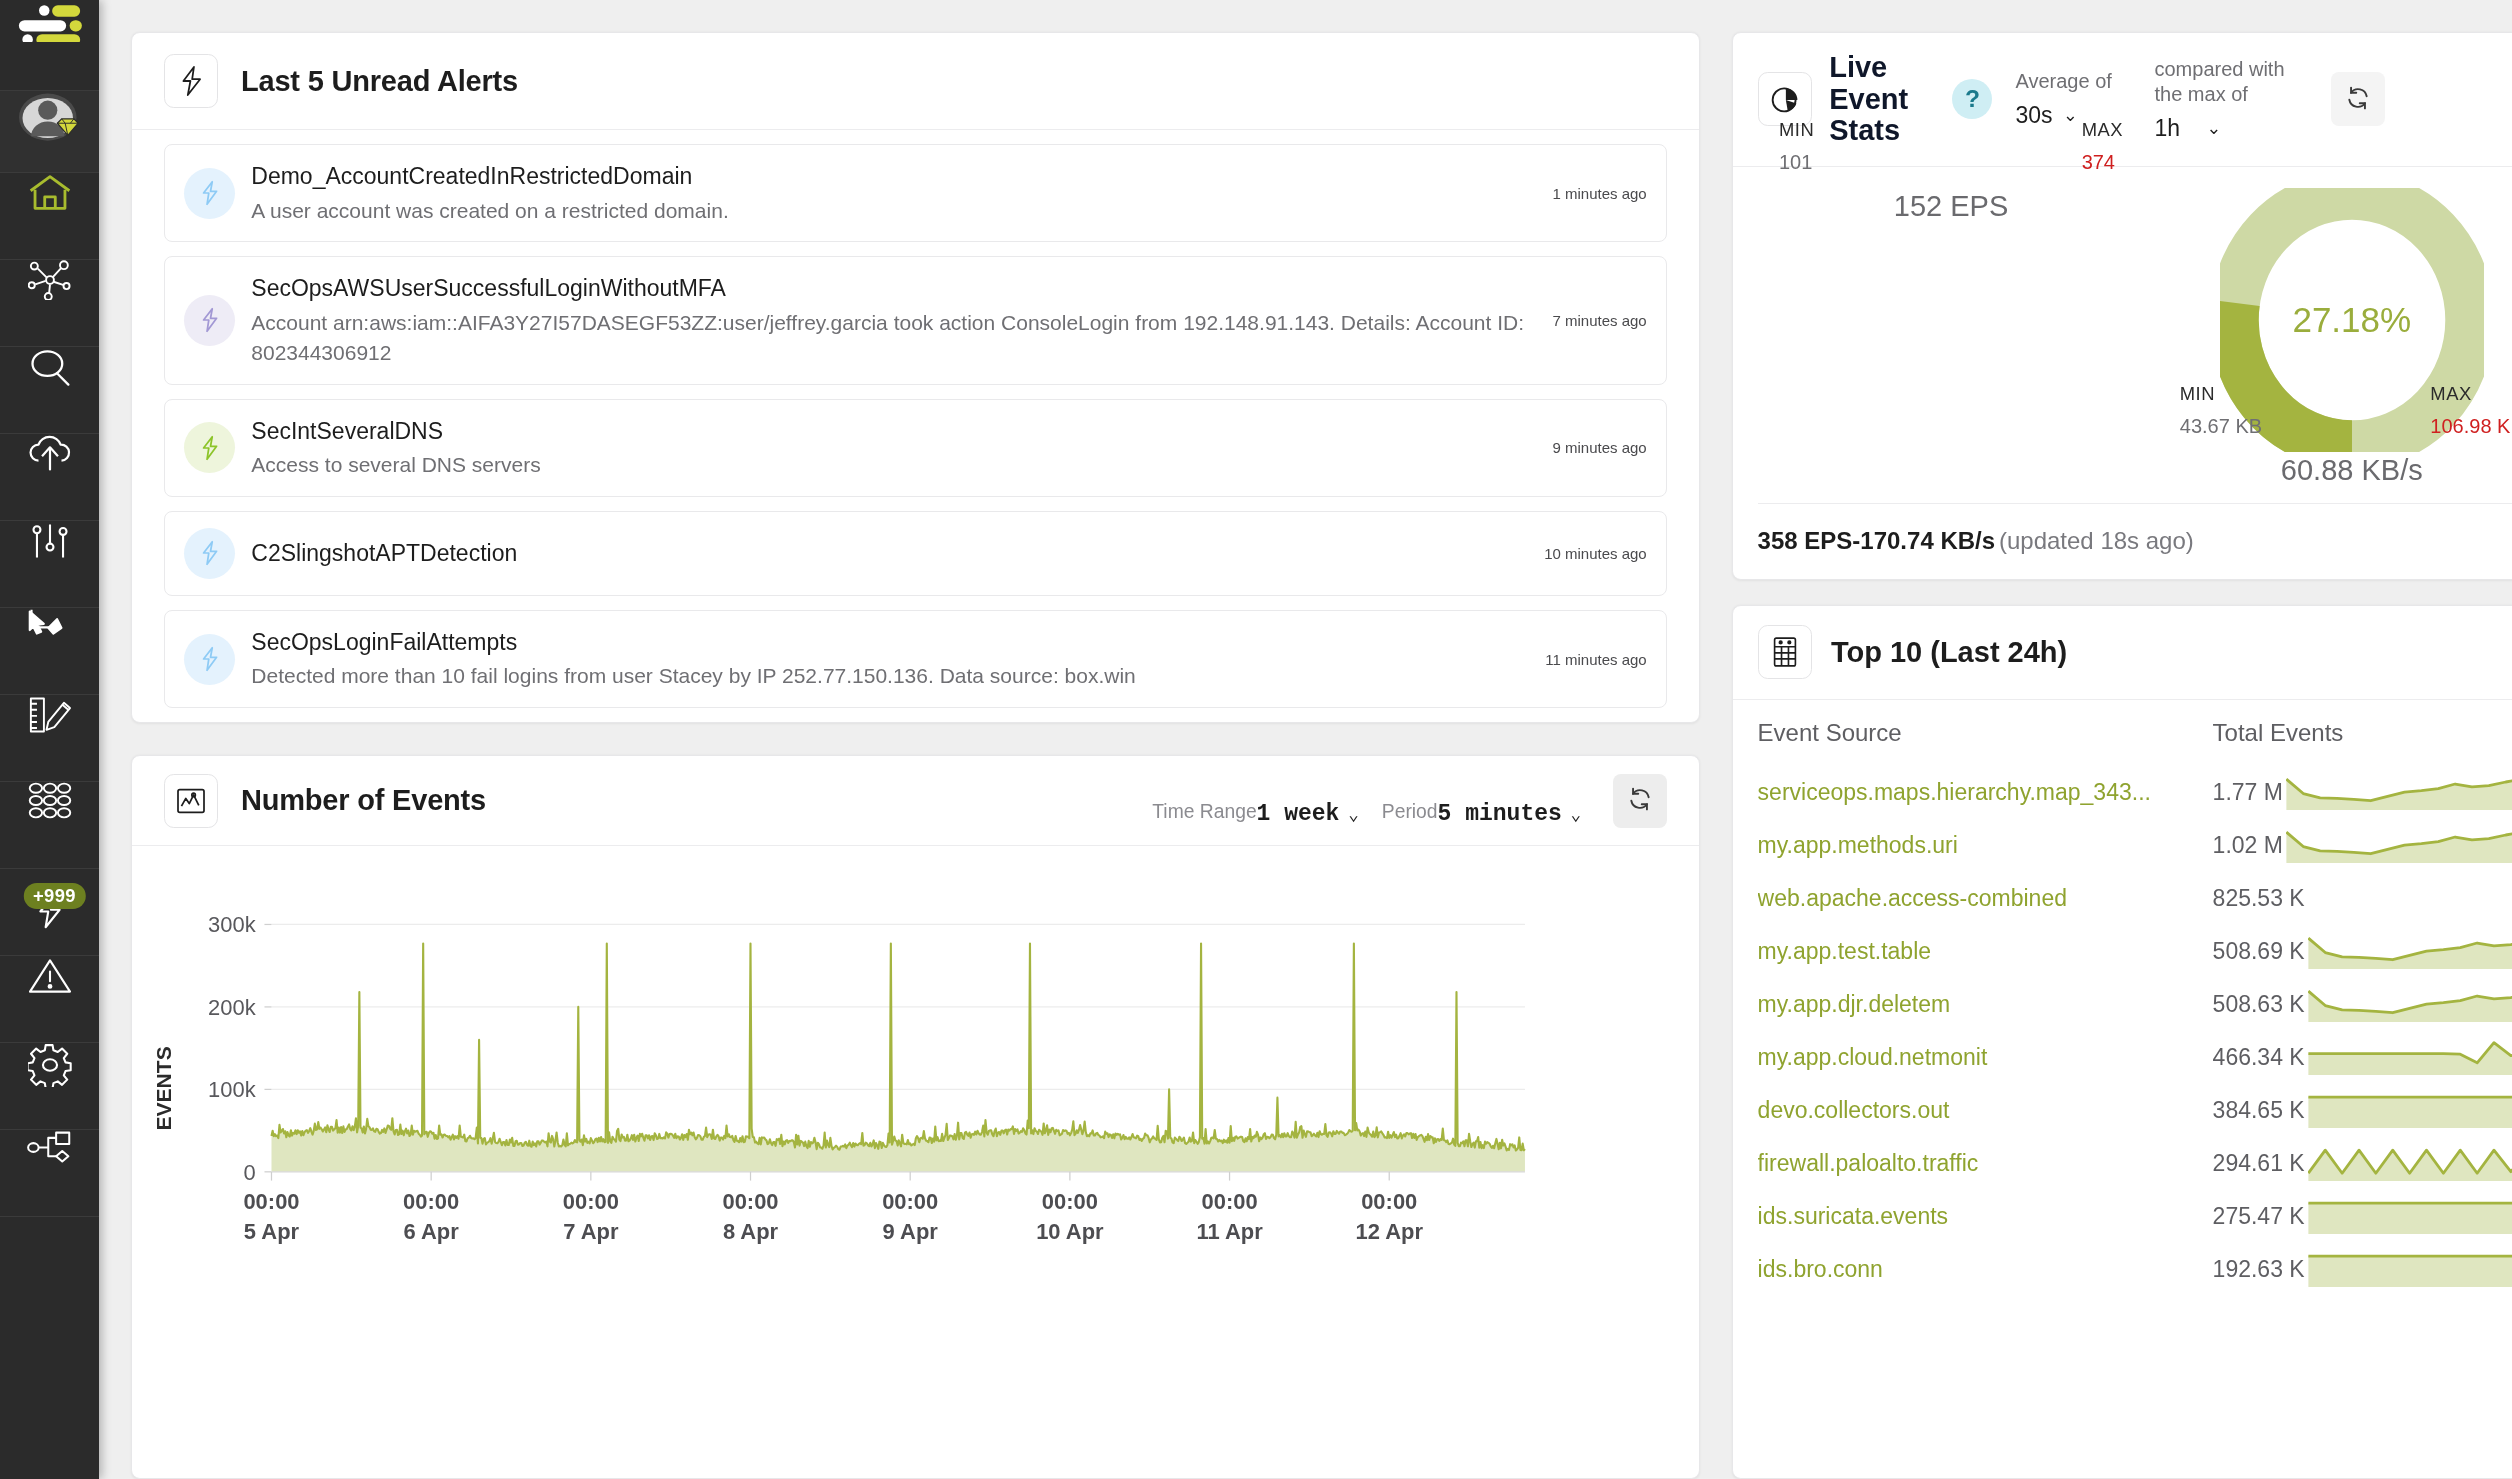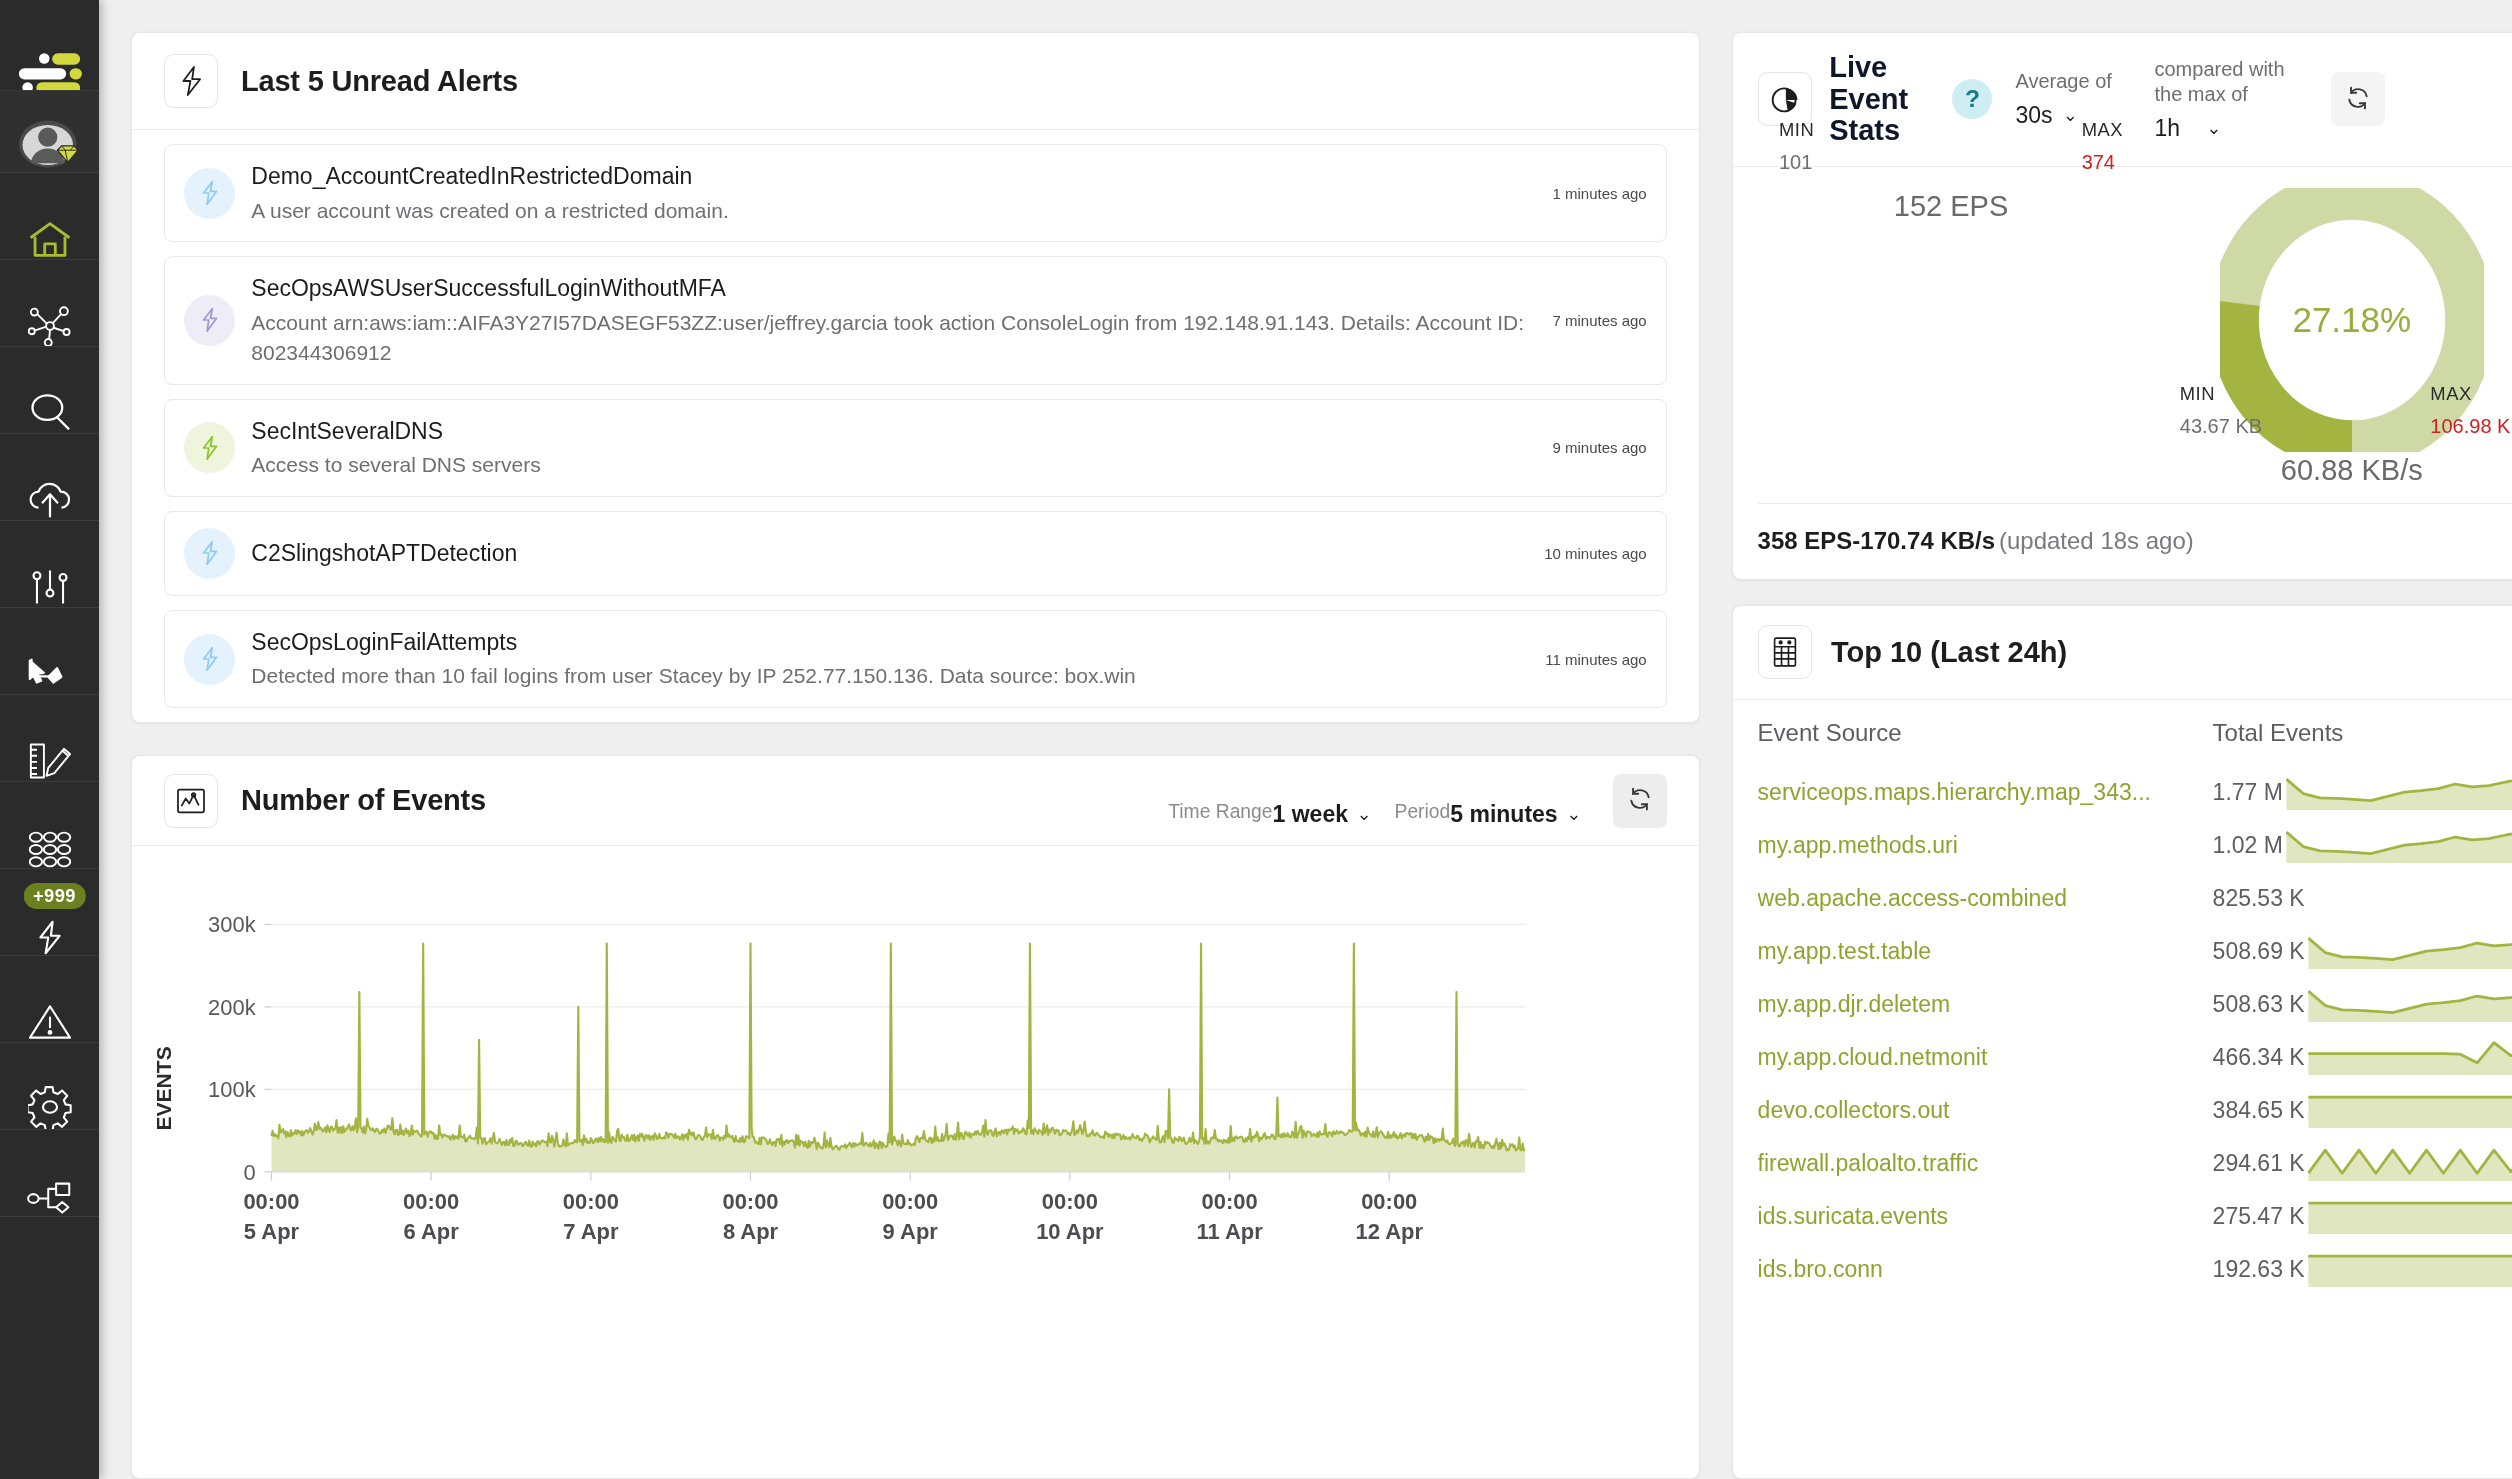--- a/index.html
+++ b/index.html
@@ -16,21 +16,21 @@
     position: absolute; left: 0; top: 0;
     width: 99px; height: 1479px;
     background: #2b2b2b;
     display: flex; flex-direction: column;
     box-shadow: 3.5px 0 8.8px rgba(0,0,0,.25);
     z-index: 20;
   }
   .sb-cell {
     position: relative;
     height: 87px; flex: 0 0 87px;
-    display: flex; align-items: flex-end; justify-content: center;
+    display: flex; align-items: flex-start; justify-content: center;
     border-bottom: 0.9px solid #3b3b3b;
   }
   .sb-cell.logo { height: 91px; flex: 0 0 91px; }
   .sb-cell.avatar { height: 82px; flex: 0 0 82px; background: #303030; }
   .sb-cell.filler { flex: 1 1 auto; border-bottom: none; }
   .sb-cell svg { display: block; }
   .badge {
     position: absolute;
     left: 50%; transform: translateX(-42%);
     top: 14px;
@@ -103,21 +103,21 @@
   }
   .legend-item { display: flex; align-items: center; gap: 8px; margin-left: 16px; }
   .legend-dot { width: 18.4px; height: 18.4px; border-radius: 50%; }
   .legend-lbl { font-size: 21px; color: #5e5e62; }
 
   
   .evt-head { display:flex; align-items:center; padding: 17.6px 32px; border-bottom: 0.9px solid #ececee; }
   .evt-controls { margin-left: auto; display: flex; align-items: flex-end; gap: 23px; }
   .ctl { display: flex; }
   .ctl-lbl { font-size: 19.3px; color: #8b8b90; margin-bottom: 5.3px; }
-  .ctl-val { font-size: 23px; color: #1d1d1d; font-weight: bold; display: flex; align-items: center; gap: 8.8px; }
+  .ctl-val { font-size: 23px; color: #1d1d1d; font-weight: bold; display: flex; align-items: center; gap: 8.8px; font-family: Liberation Mono, monospace; }
   .chev { font-size: 17.6px; font-weight: normal; color: #1d1d1d; }
   .refresh-btn {
     width: 54px; height: 54px; border-radius: 8px; background: #ededed;
     display:flex; align-items:center; justify-content:center; margin-left: 8.8px;
   }
   .refresh-btn.plain { background: #f4f4f4; }
   .chart-wrap { padding: 23px 32px 0 23px; position: relative; }
 
   
   .les-head { display: flex; align-items: center; padding: 19.3px 24.6px; border-bottom: 0.9px solid #ececee; }

